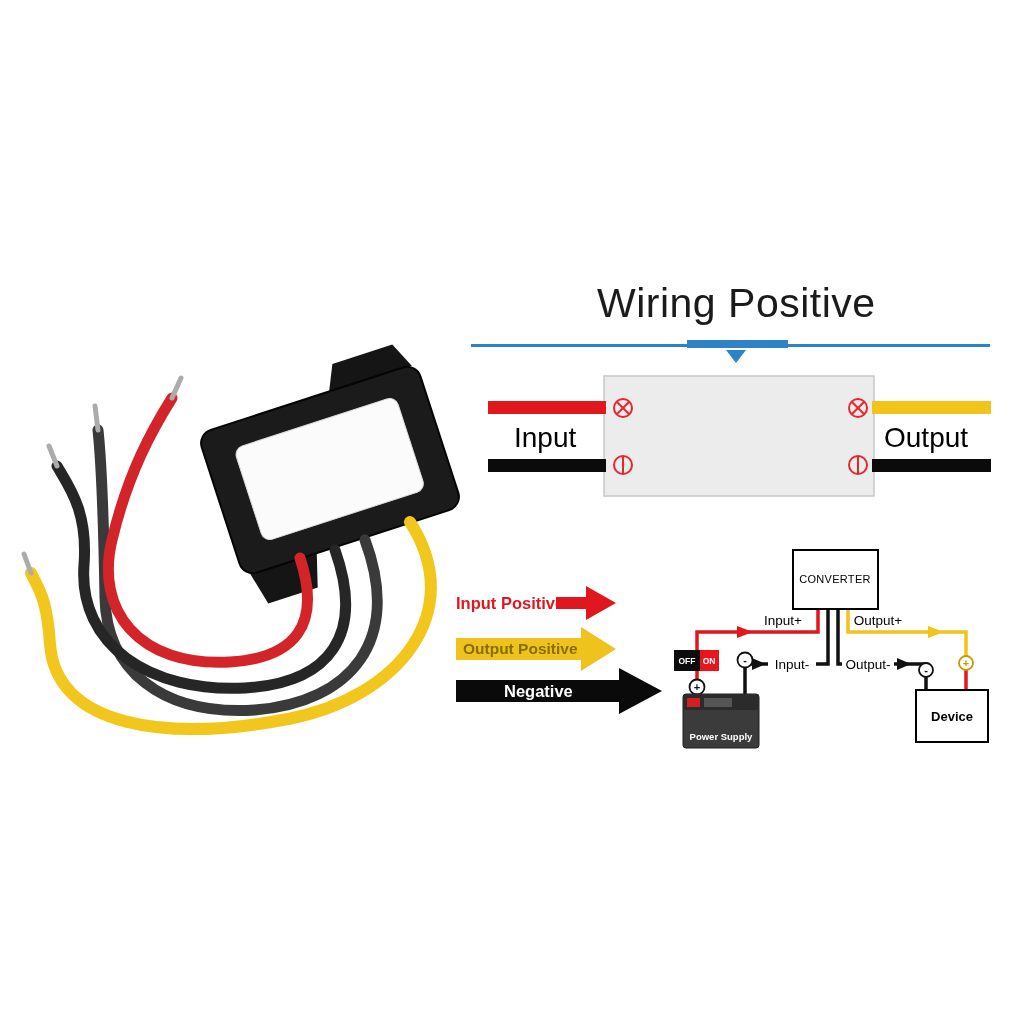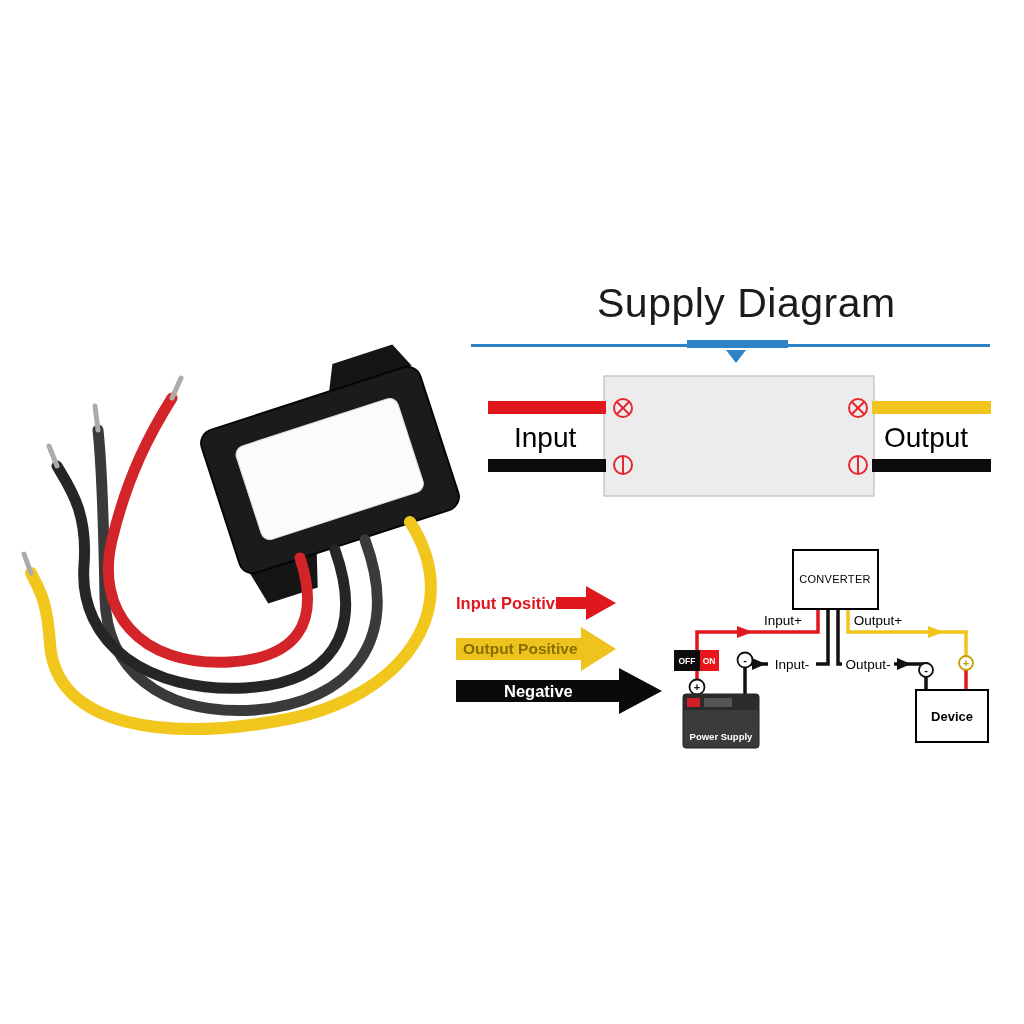--- a/index.html
+++ b/index.html
@@ -41,21 +41,21 @@
     <path d="M 365,540 C 402,640 352,702 255,710 C 160,716 106,668 105,598 C 104,540 103,478 98,430" fill="none" stroke="#3a3a3a" stroke-width="11" stroke-linecap="round"></path>
     <line x1="98" y1="430" x2="95" y2="406" stroke="#ababab" stroke-width="5" stroke-linecap="round"></line>
     <path d="M 335,550 C 365,635 330,683 245,688 C 150,693 78,645 84,565 C 88,512 70,488 57,466" fill="none" stroke="#262626" stroke-width="11" stroke-linecap="round"></path>
     <line x1="57" y1="466" x2="49" y2="446" stroke="#ababab" stroke-width="5" stroke-linecap="round"></line>
     <path d="M 300,558 C 322,625 295,658 230,662 C 138,667 95,610 112,540 C 128,473 152,430 172,398" fill="none" stroke="#d3242a" stroke-width="11" stroke-linecap="round"></path>
     <line x1="172" y1="398" x2="181" y2="378" stroke="#ababab" stroke-width="5" stroke-linecap="round"></line>
     <path d="M 410,522 C 468,612 398,698 288,719 C 168,742 56,728 50,644 C 47,597 38,588 31,573" fill="none" stroke="#f2c71d" stroke-width="12" stroke-linecap="round"></path>
     <line x1="31" y1="573" x2="24" y2="554" stroke="#ababab" stroke-width="5" stroke-linecap="round"></line>
   </svg>
 
-  <div class="title">Supply Diagram</div>
+  <div class="title">Wiring Positive</div>
   <div class="divider-line"></div>
   <div class="divider-thumb"></div>
   <div class="divider-arrow"></div>
 
   <svg class="abs" style="left:470px; top:368px" width="540" height="140" viewBox="470 368 540 140">
     <rect x="604" y="376" width="270" height="120" fill="#ececec" stroke="#c8c8c8" stroke-width="1.5"></rect>
     <rect x="488" y="401" width="118" height="13" fill="#e0181e"></rect>
     <rect x="488" y="459" width="118" height="13" fill="#0b0b0b"></rect>
     <rect x="872" y="401" width="119" height="13" fill="#f0c41b"></rect>
     <rect x="872" y="459" width="119" height="13" fill="#0b0b0b"></rect>

